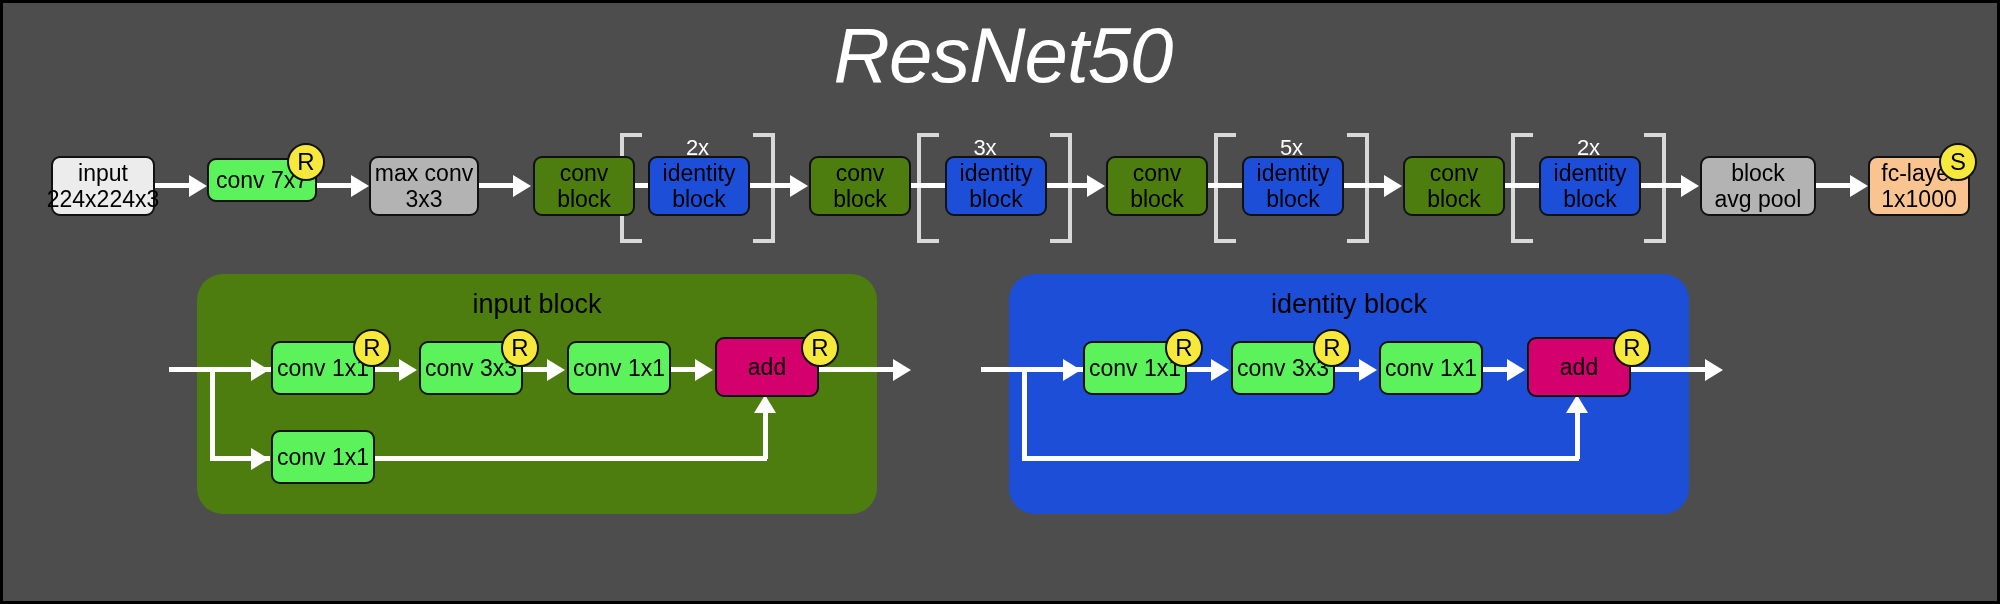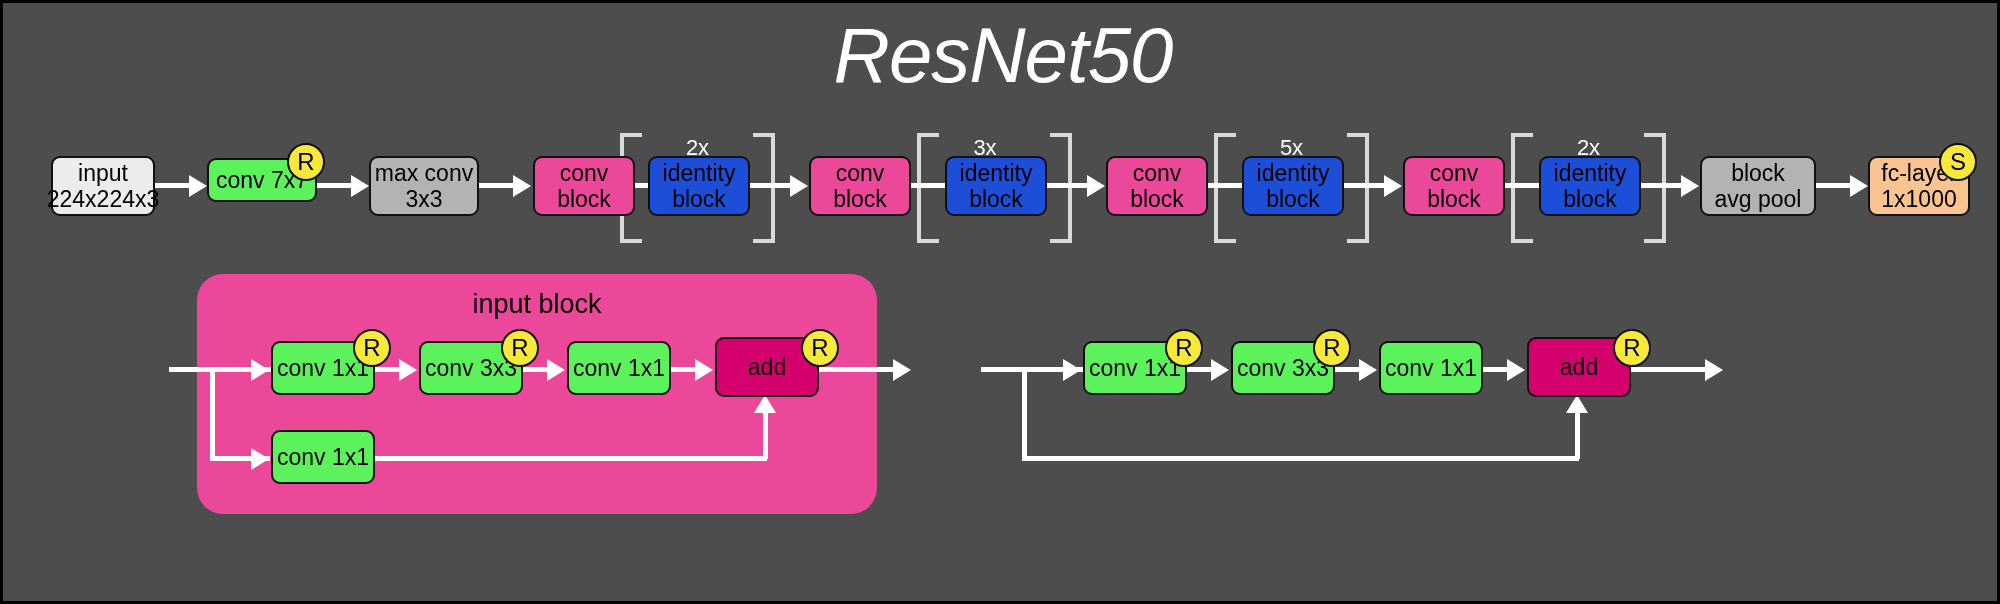--- a/index.html
+++ b/index.html
@@ -55,21 +55,21 @@
     line-height: 26px;
     white-space: nowrap;
     z-index: 4;
   }
   .node .l2 { display: block; }
 
   
   .fill-input    { background: #ececec; }
   .fill-gray     { background: #b3b3b3; }
   .fill-green    { background: #5cf25c; }
-  .fill-blue     { background: #ec4899; }
+  .fill-blue     { background: #4d7c0f; }
   .fill-red      { background: #1d4ed8; }
   .fill-orange   { background: #fac490; }
   .fill-magenta  { background: #d4006e; }
 
   
   .badge {
     position: absolute;
     width: 38px;
     height: 38px;
     border-radius: 50%;
@@ -304,20 +304,23 @@
   <div class="wire wire-h" style="left:816px; top:364px; width:84px;"></div>
   <div class="arrowhead arrow-right" style="left:890px; top:356px;"></div>
 
   <div class="node fill-green" style="left:268px; top:427px; width:104px; height:54px;">
     <span>conv 1x1</span>
   </div>
   <div class="wire wire-h" style="left:372px; top:453px; width:392px;"></div>
   <div class="wire wire-v" style="left:760px; top:404px; height:52px;"></div>
   <div class="arrowhead arrow-up" style="left:751px; top:392px;"></div>
 
+  <div class="panel fill-red" style="left:1006px; top:271px; width:680px; height:240px;">
+    <div class="panel-title">identity block</div>
+  </div>
 
   <div class="wire wire-h" style="left:978px; top:364px; width:104px;"></div>
   <div class="wire wire-v" style="left:1019px; top:364px; height:94px;"></div>
   <div class="wire wire-h" style="left:1019px; top:453px; width:557px;"></div>
   <div class="arrowhead arrow-right" style="left:1060px; top:356px;"></div>
 
   <div class="node fill-green" style="left:1080px; top:338px; width:104px; height:54px;">
     <span>conv 1x1</span>
   </div>
   <div class="badge" style="left:1162px; top:326px;">R</div>

